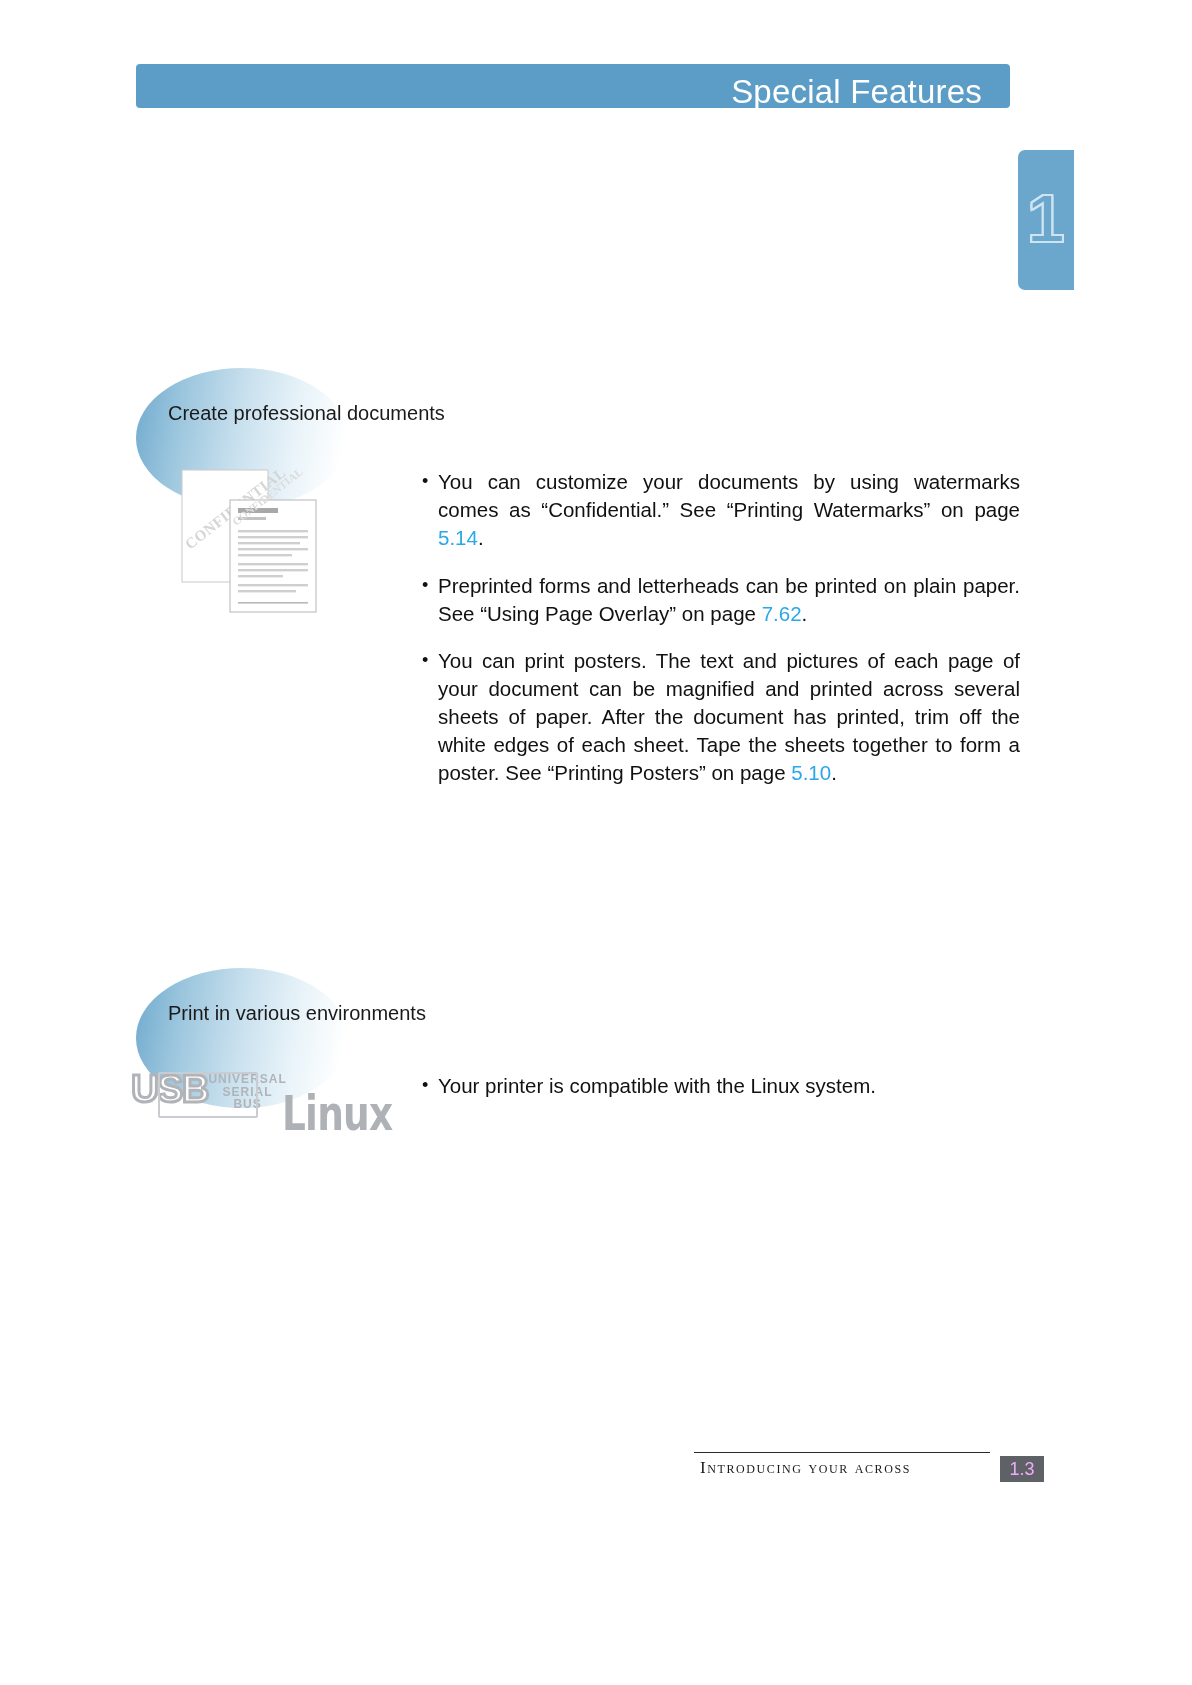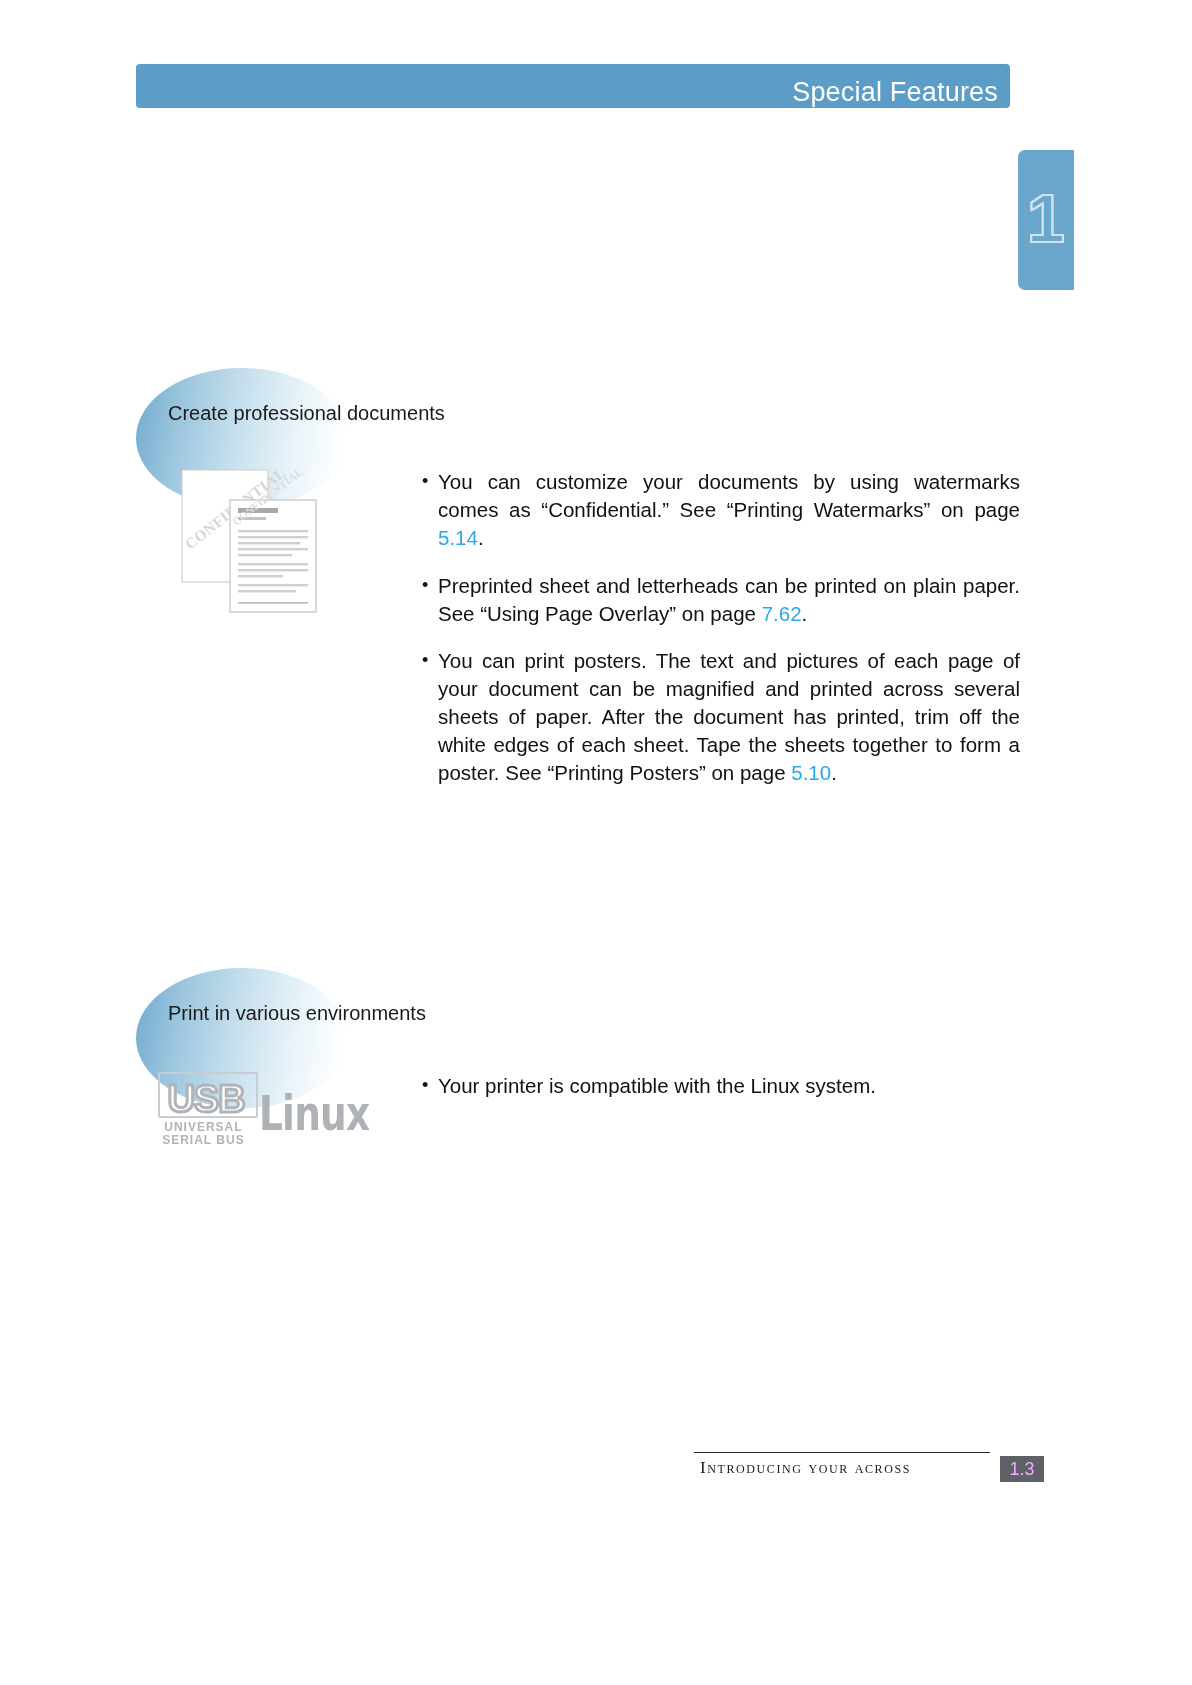--- a/index.html
+++ b/index.html
@@ -23,23 +23,23 @@
     width: 874px;
     height: 44px;
     background: #5b9dc6;
     border-radius: 4px;
     display: flex;
     align-items: center;
     justify-content: flex-end;
   }
   .header-title {
     color: #ffffff;
-    font-size: 27px;
+    font-size: 33px;
     letter-spacing: 0.2px;
-    padding-right: 12px;
+    padding-right: 28px;
     white-space: nowrap;
     margin-top: 12px;
   }
 
   
   .chapter-tab {
     position: absolute;
     left: 1018px;
     top: 150px;
     width: 56px;
@@ -115,22 +115,21 @@
     display: flex;
     align-items: center;
     gap: 14px;
   }
   .usb-logo {
     position: relative;
     width: 118px;
     height: 86px;
     color: #b9bcc0;
     display: flex;
-    flex-direction: column;
-    align-items: flex-end;
+    align-items: flex-start;
     justify-content: center;
   }
   .usb-word {
     font-size: 38px;
     font-weight: bold;
     letter-spacing: -1px;
     color: #ffffff;
     -webkit-text-stroke: 3px #b0b4b9;
     line-height: 1;
   }
@@ -270,21 +269,21 @@
 
       <rect x="60" y="138" width="70" height="1.6" fill="#b9b9b9"></rect>
     </svg>
   </div>
 
   <div class="bullets bullets-one">
     <div class="bullet-item justify">
       <span>You can customize your documents by using watermarks comes as “Confidential.” See “Printing Watermarks” on page </span><span class="pageref">5.14</span><span>.</span>
     </div>
     <div class="bullet-item justify">
-      <span>Preprinted sheet and letterheads can be printed on plain paper. See “Using Page Overlay” on page </span><span class="pageref">7.62</span><span>.</span>
+      <span>Preprinted forms and letterheads can be printed on plain paper. See “Using Page Overlay” on page </span><span class="pageref">7.62</span><span>.</span>
     </div>
     <div class="bullet-item justify">
       <span>You can print posters. The text and pictures of each page of your document can be magnified and printed across several sheets of paper. After the document has printed, trim off the white edges of each sheet. Tape the sheets together to form a poster. See “Printing Posters” on page </span><span class="pageref">5.10</span><span>.</span>
     </div>
   </div>
 </div>
 
 <div class="feature-section section-two">
 
   <div class="blob"></div>

